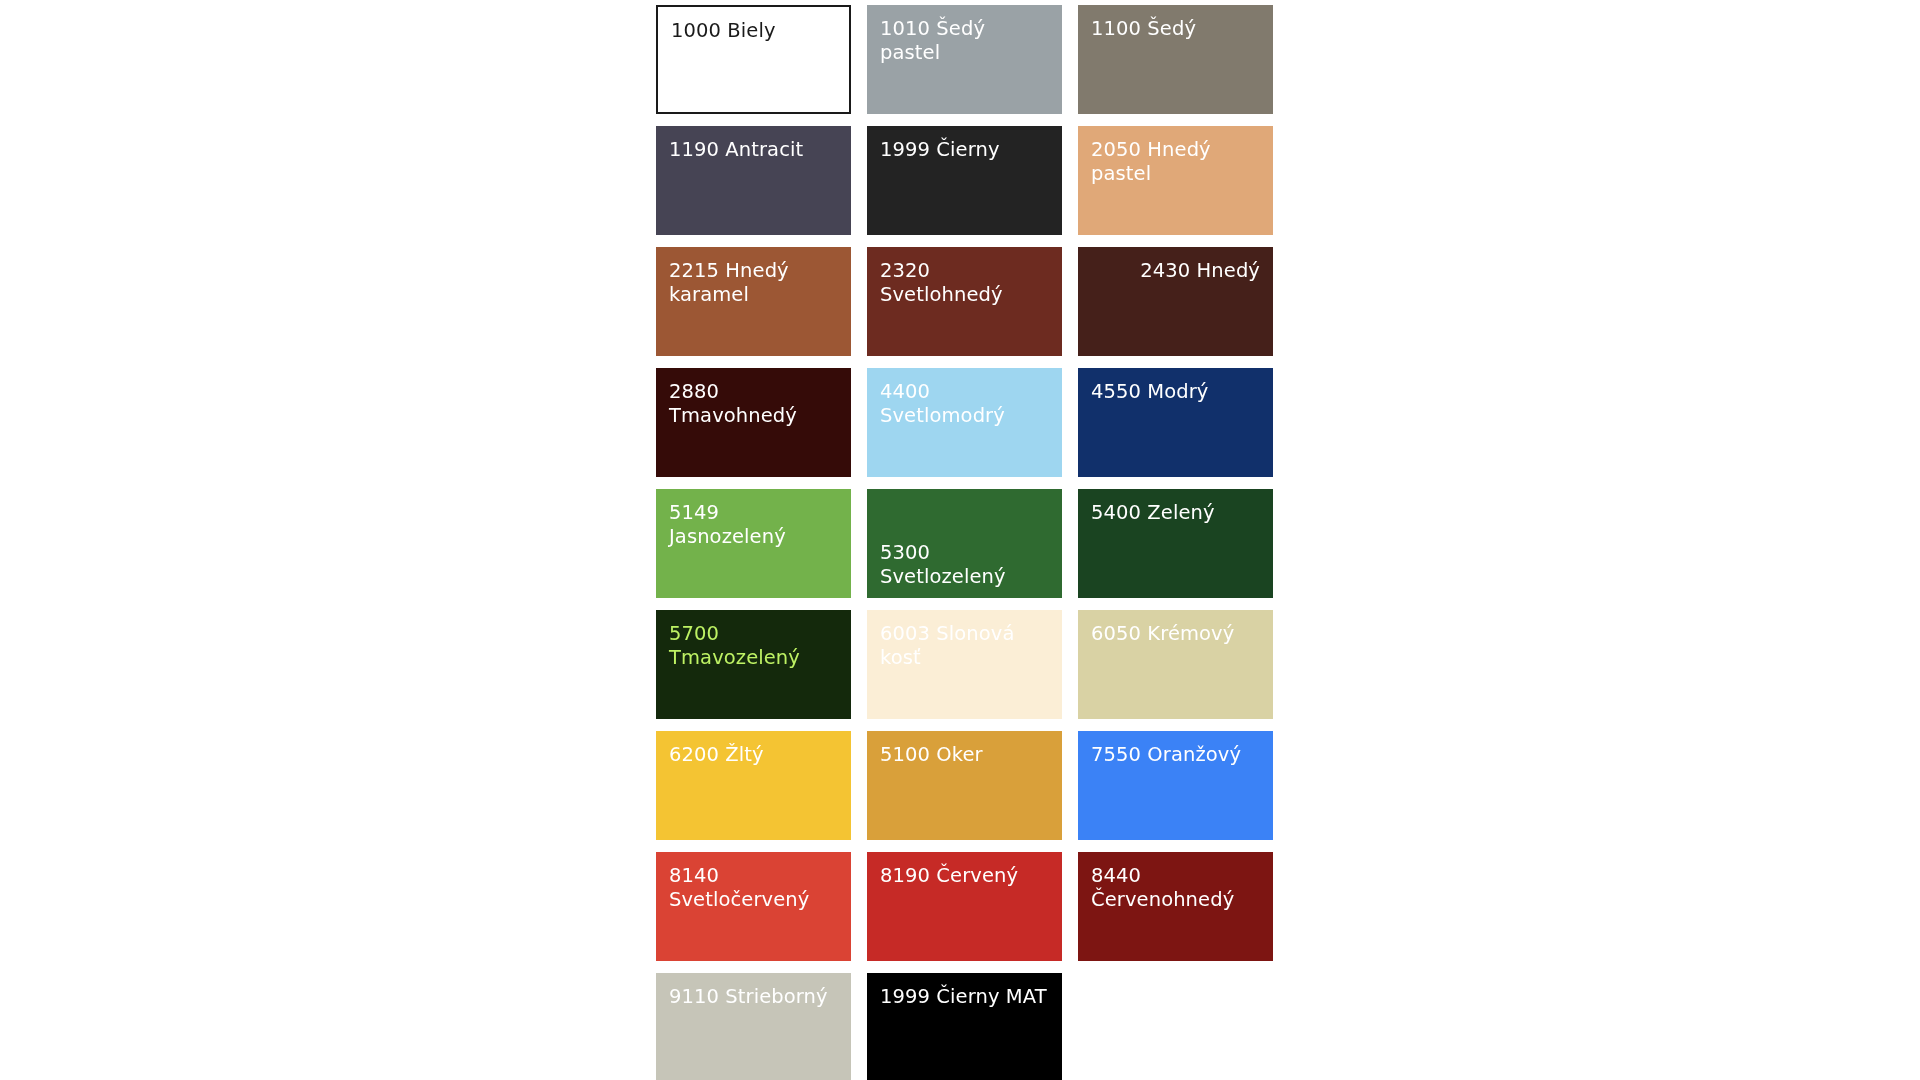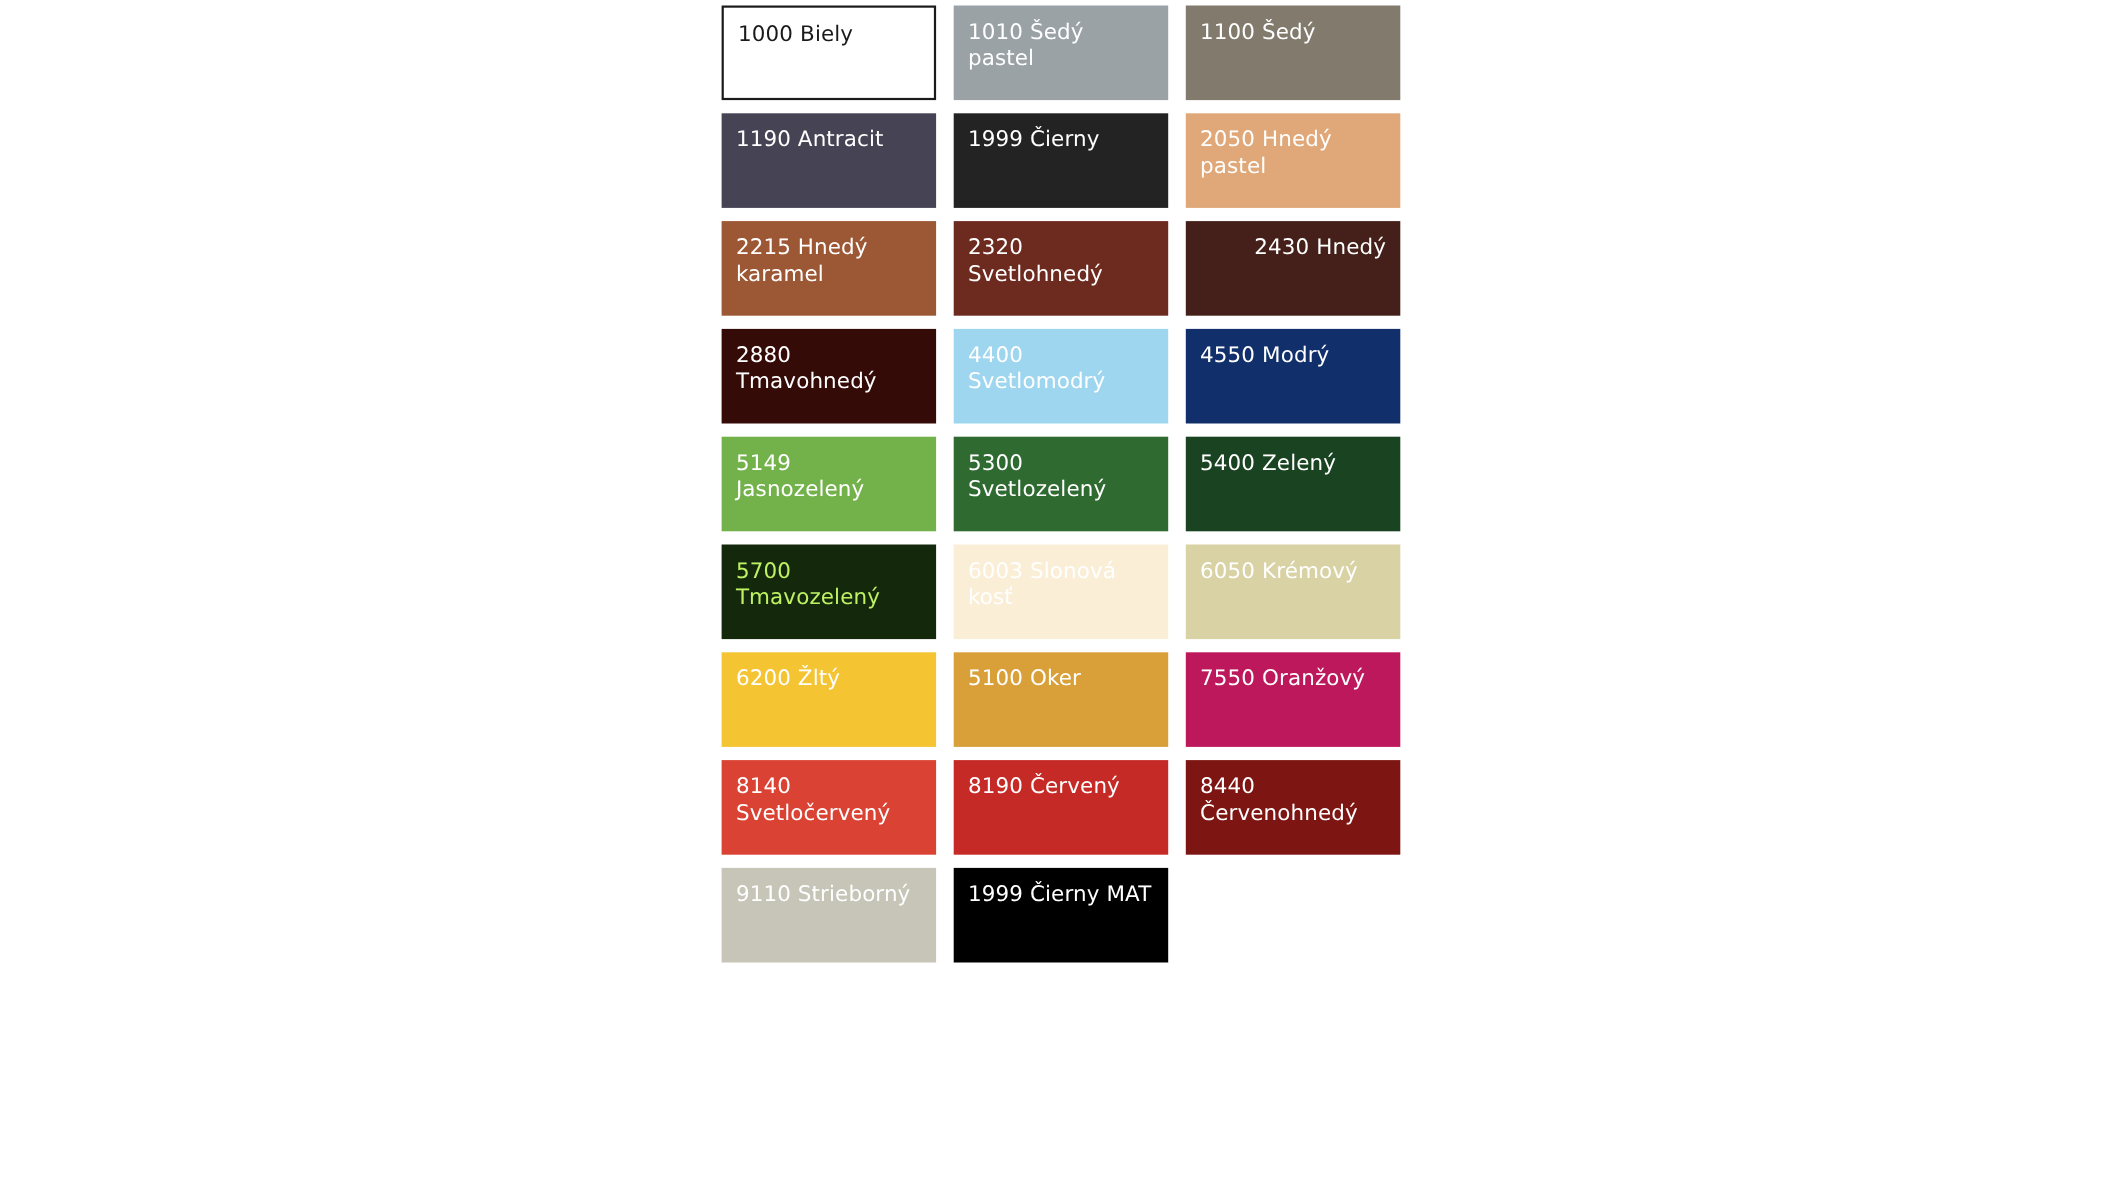--- a/index.html
+++ b/index.html
@@ -24,21 +24,21 @@
     display: grid;
     grid-template-columns: repeat(3, 195px);
     column-gap: 16px;
     row-gap: 12px;
   }
 
   
   .swatch {
     position: relative;
     box-sizing: border-box;
-    height: 86px;
+    height: 109px;
     padding: 12px 13px 2px 13px;
     overflow: hidden;
   }
   .swatch.bordered {
     border: 2px solid #1a1a1a;
   }
 
   .swatch-label {
     display: block;
     font-size: 19.5px;
@@ -89,41 +89,41 @@
     <div class="swatch" style="background-color: rgb(158, 214, 240);">
       <span class="swatch-label light-text" style="color: rgb(255, 255, 255);">4400 Svetlomodrý</span>
     </div>
     <div class="swatch" style="background-color: rgb(17, 48, 107);">
       <span class="swatch-label light-text" style="color: rgb(255, 255, 255);">4550 Modrý</span>
     </div>
     <div class="swatch" style="background-color: rgb(115, 178, 75);">
       <span class="swatch-label light-text" style="color: rgb(255, 255, 255);">5149 Jasnozelený</span>
     </div>
     <div class="swatch" style="background-color: rgb(47, 106, 48);">
-      <span class="swatch-label light-text" style="color: rgb(255, 255, 255);">5300 Svetlozelený</span>
+      <span class="swatch-label light-text" style="color: rgb(255, 255, 255); margin-top: 40px;">5300 Svetlozelený</span>
     </div>
     <div class="swatch" style="background-color: rgb(26, 68, 33);">
       <span class="swatch-label light-text" style="color: rgb(255, 255, 255);">5400 Zelený</span>
     </div>
     <div class="swatch" style="background-color: rgb(20, 41, 12);">
       <span class="swatch-label light-text" style="color: #bef264;">5700 Tmavozelený</span>
     </div>
     <div class="swatch" style="background-color: rgb(251, 238, 214);">
       <span class="swatch-label light-text" style="color: rgb(255, 255, 255);">6003 Slonová kosť</span>
     </div>
     <div class="swatch" style="background-color: rgb(217, 210, 164);">
       <span class="swatch-label light-text" style="color: rgb(255, 255, 255);">6050 Krémový</span>
     </div>
     <div class="swatch" style="background-color: rgb(244, 196, 51);">
       <span class="swatch-label light-text" style="color: rgb(255, 255, 255);">6200 Žltý</span>
     </div>
     <div class="swatch" style="background-color: rgb(217, 160, 58);">
       <span class="swatch-label light-text" style="color: rgb(255, 255, 255);">5100 Oker</span>
     </div>
-    <div class="swatch" style="background-color: #be185d;">
+    <div class="swatch" style="background-color: #3b82f6;">
       <span class="swatch-label light-text" style="color: rgb(255, 255, 255);">7550 Oranžový</span>
     </div>
     <div class="swatch" style="background-color: rgb(218, 67, 52);">
       <span class="swatch-label light-text" style="color: rgb(255, 255, 255);">8140
 Svetločervený</span>
     </div>
     <div class="swatch" style="background-color: rgb(198, 42, 38);">
       <span class="swatch-label light-text" style="color: rgb(255, 255, 255);">8190 Červený</span>
     </div>
     <div class="swatch" style="background-color: rgb(125, 21, 18);">

